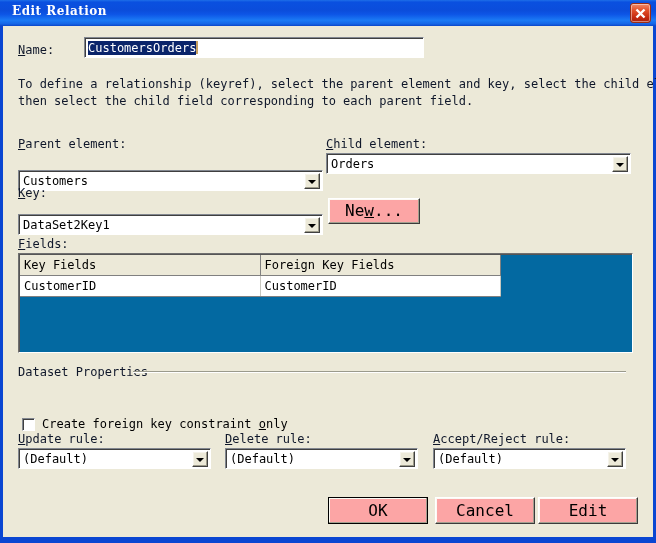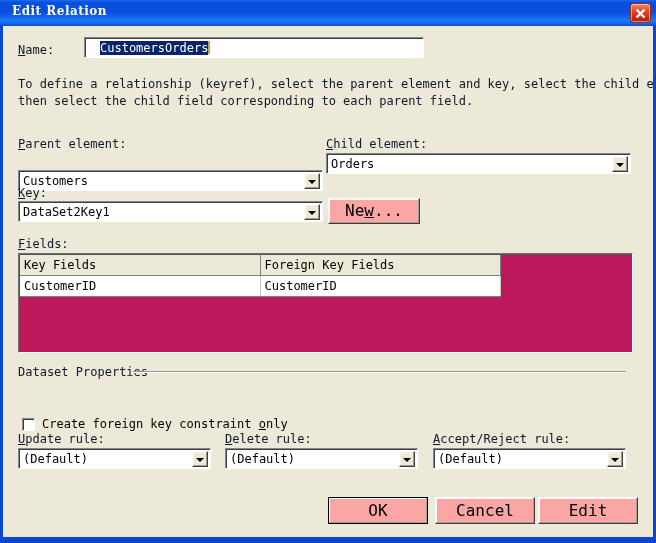--- a/index.html
+++ b/index.html
@@ -86,21 +86,21 @@
     border: 1px solid;
     border-color: #828790 #ffffff #ffffff #828790;
     box-sizing: border-box;
     box-shadow: inset 1px 1px 0 #3f3f3f;
     font-size: 12px;
     overflow: hidden;
     white-space: nowrap;
   }
   .textbox .val {
     position: absolute;
-    left: 15px;
+    left: 3px;
     top: 3px;
     line-height: 14px;
   }
   .sel {
     background: #0a246a;
     color: #ffffff;
     padding: 0 0 0 0;
   }
   .caret {
     display: inline-block;
@@ -174,21 +174,21 @@
   }
   .btn-inner {
     position: absolute;
     left: 0; right: 0; top: 50%;
     transform: translateY(-50%);
   }
 
   
   .grid {
     position: absolute;
-    background: #be185d;
+    background: #0369a1;
     border: 1px solid;
     border-color: #6f6f6f #ffffff #ffffff #6f6f6f;
     box-sizing: border-box;
     box-shadow: inset 1px 1px 0 #555;
     overflow: hidden;
   }
   .grid-table {
     position: absolute;
     left: 1px;
     top: 1px;
@@ -273,21 +273,21 @@
 
     <div class="lbl" style="left:323px; top:111px;"><span class="u">C</span>hild element:</div>
     <div class="combo" style="left:323px; top:127px; width:305px; height:21px;">
       <div class="val">Orders</div>
       <div class="arrowbtn">
           <div class="tri"></div>
         </div>
     </div>
 
     <div class="lbl" style="left:15px; top:160px;"><span class="u">K</span>ey:</div>
-    <div class="combo" style="left:15px; top:175px; width:305px; height:21px;text-align:center;">
+    <div class="combo" style="left:15px; top:188px; width:305px; height:21px;text-align:center;">
       <div class="val">DataSet2Key1</div>
       <div class="arrowbtn">
           <div class="tri"></div>
         </div>
     </div>
     <div class="btn" style="left:325px; top:172px; width:92px; height:26px;">
       <div class="btn-inner">Ne<span class="u">w</span>...</div>
     </div>
 
     <div class="lbl" style="left:15px; top:211px;"><span class="u">F</span>ields:</div>

